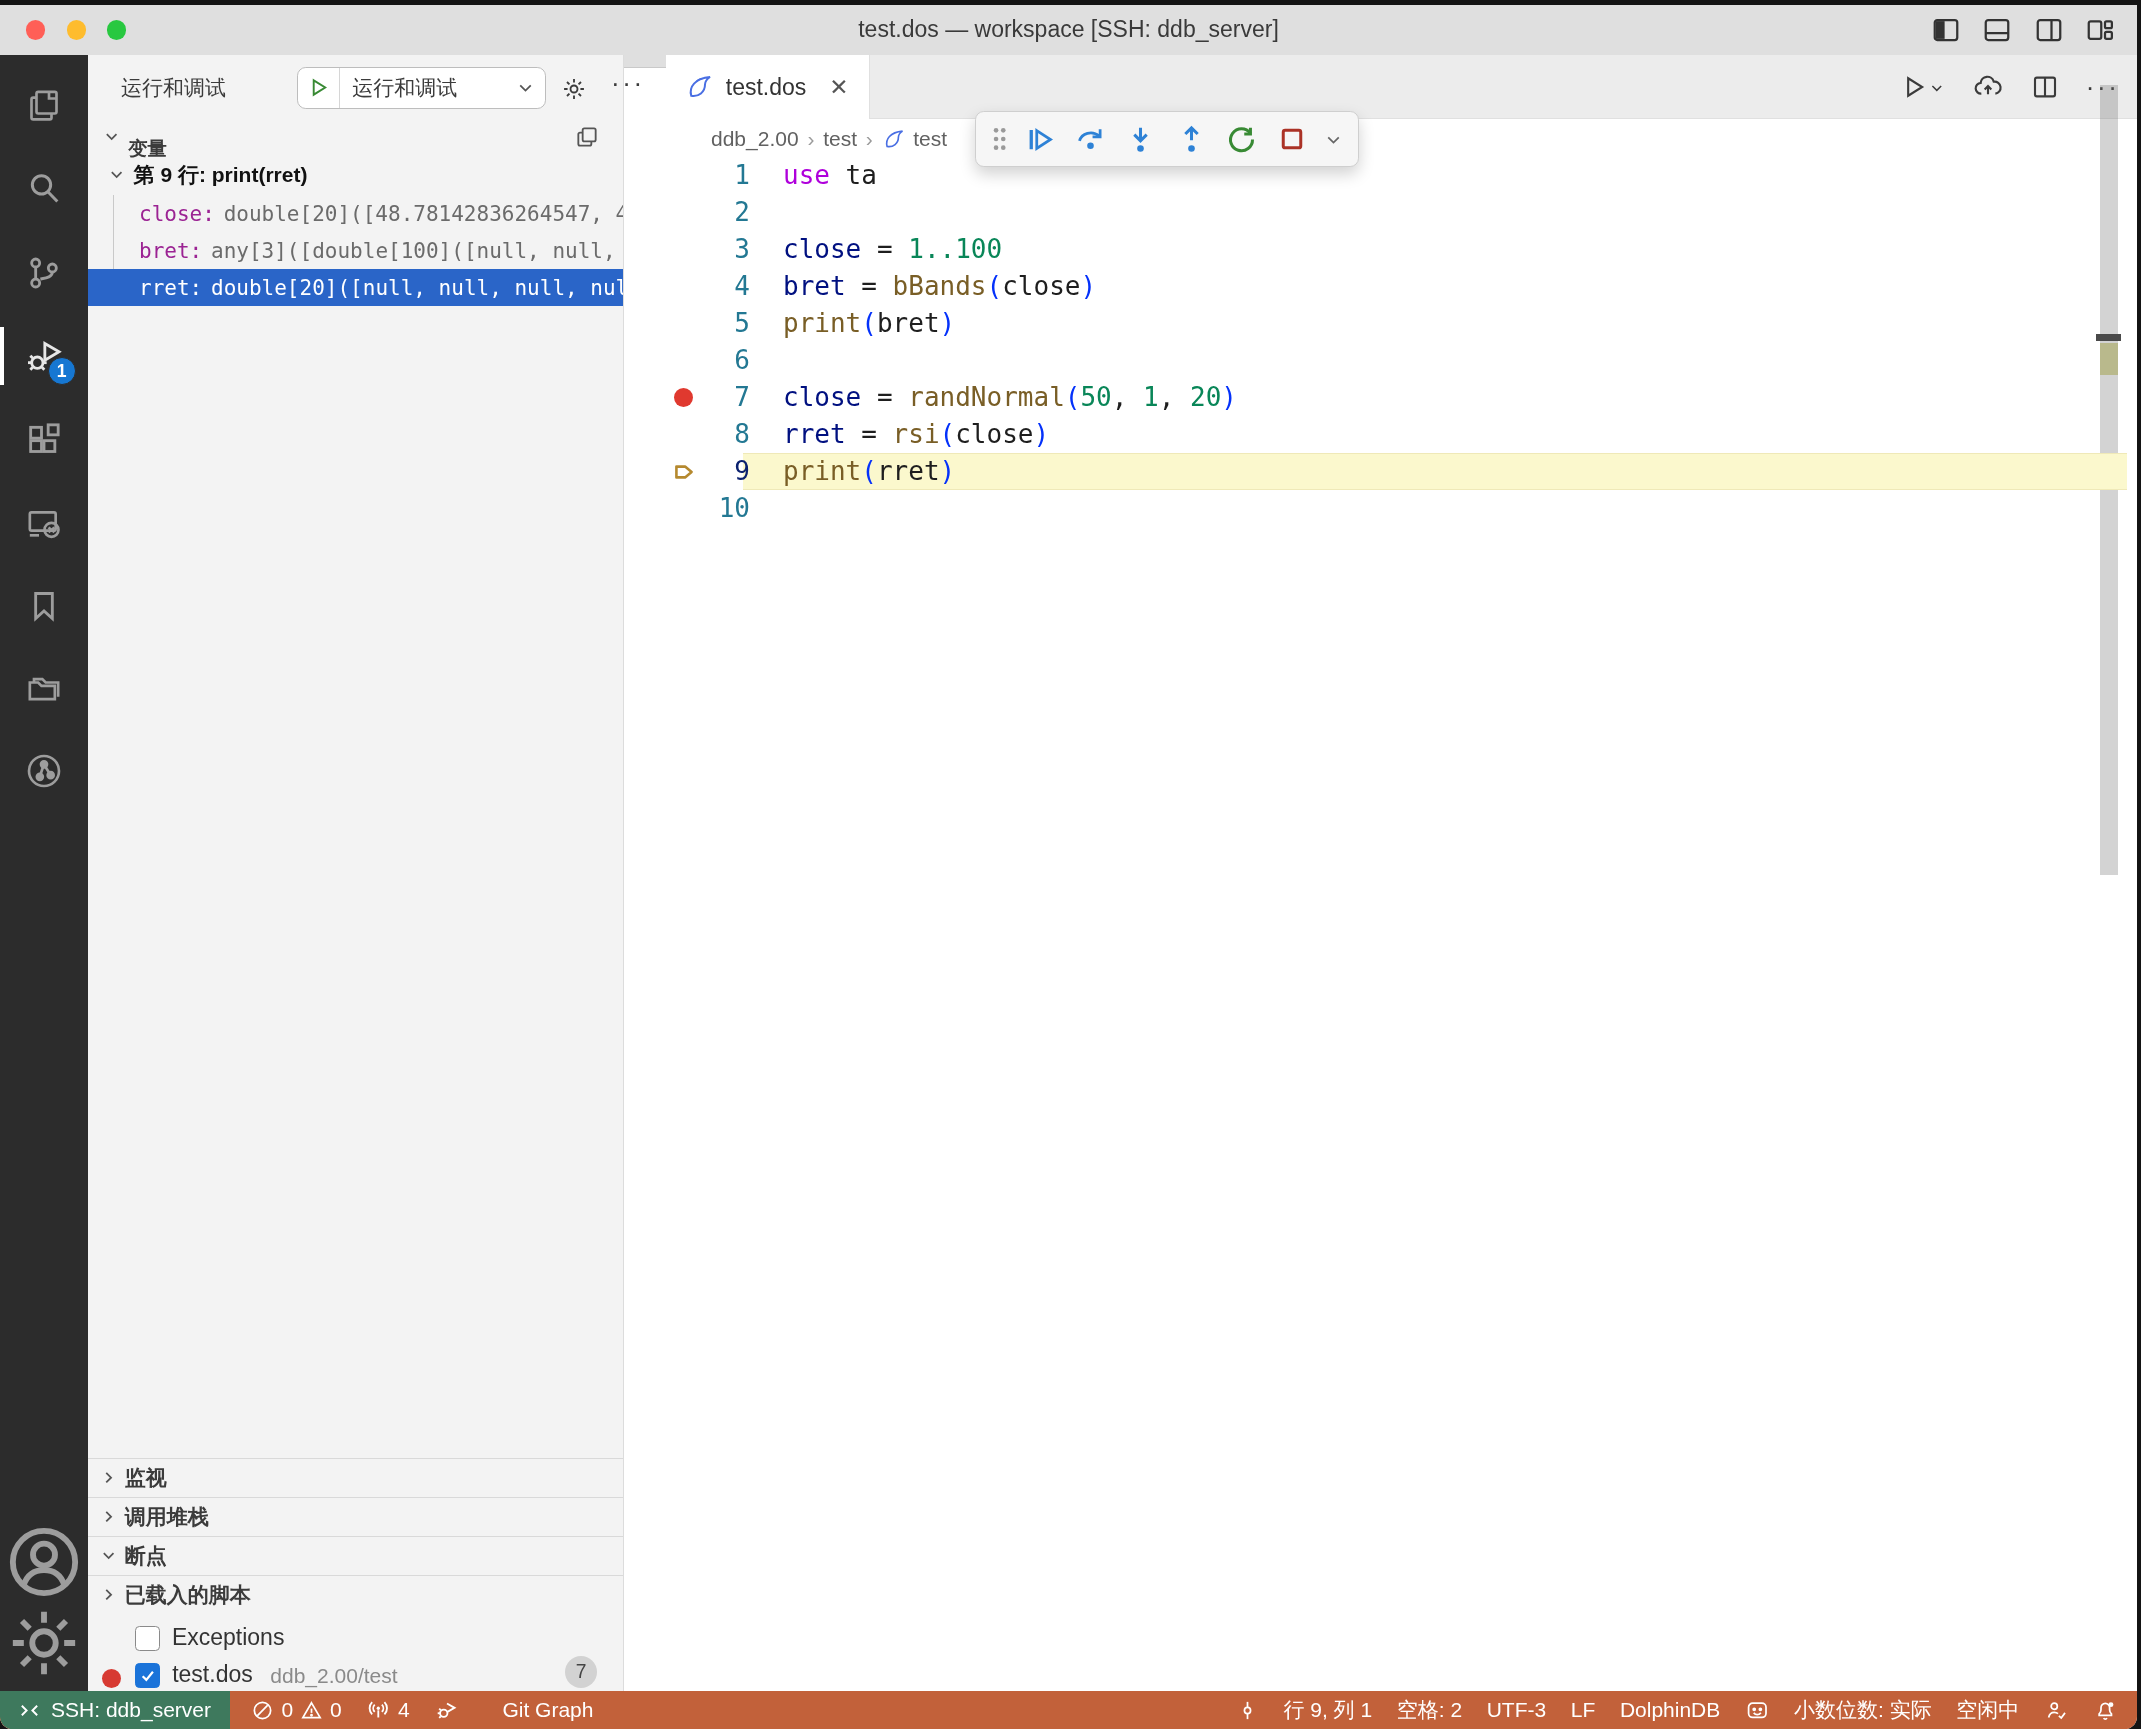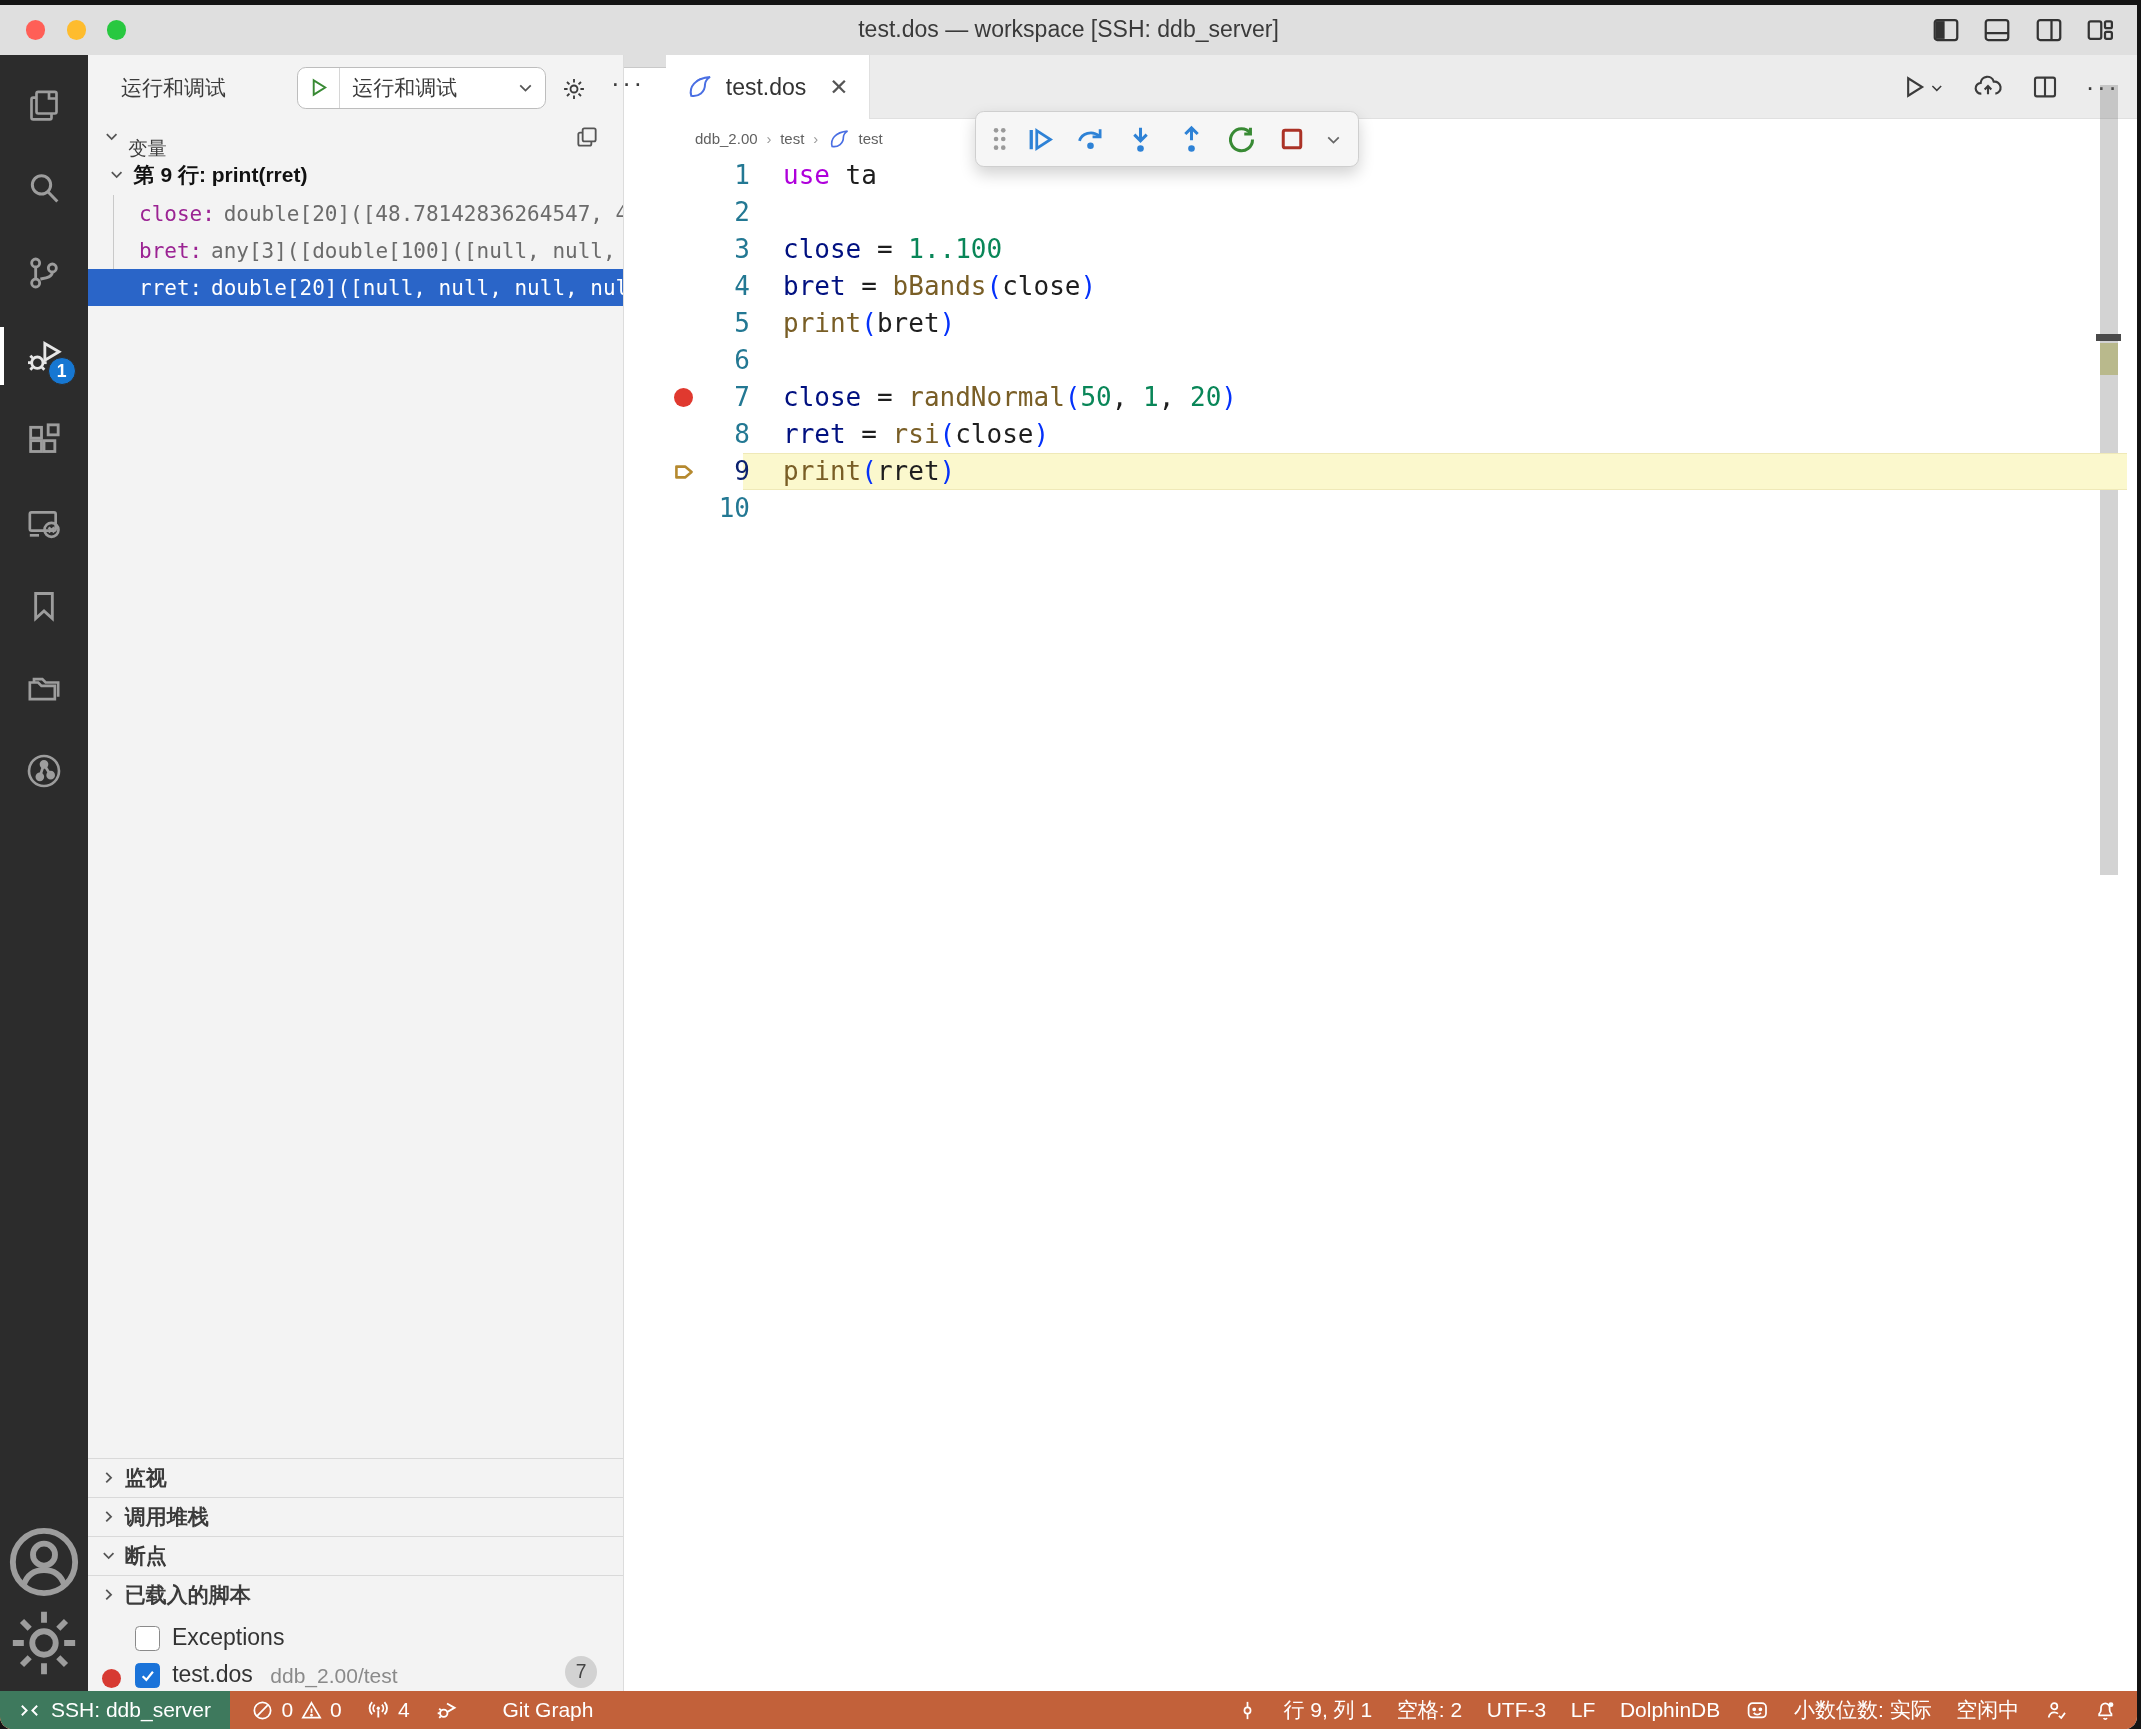--- a/index.html
+++ b/index.html
@@ -39,21 +39,21 @@
   .sb-title { margin-left:33px; font-size:21px; color:#3b3b3b; white-space:nowrap; }
   .cfg-box { position:absolute; left:209px; top:11.4px; width:249px; height:42px; background:#fff;
     border:0.9px solid #bdbdbd; border-radius:8.8px; display:flex; align-items:center; }
   .cfg-play { width:42px; display:flex; align-items:center; justify-content:center; border-right:0.9px solid #d6d6d6; height:100%; }
   .cfg-val { flex:1; font-size:21px; color:#3b3b3b; padding-left:12.3px; white-space:nowrap; overflow:hidden; }
   .cfg-chev { width:39px; display:flex; align-items:center; justify-content:center; }
   .sb-gear { position:absolute; left:472px; top:19.3px; }
   .sb-dots { position:absolute; left:523px; top:12.3px; font-size:26px; color:#3b3b3b; letter-spacing:2.6px; }
 
   .vars-header { position:absolute; top:65px; left:0; right:0; height:33px; display:flex; align-items:center; }
-  .vars-title { font-size:19.3px; font-weight:normal; color:#3b3b3b; margin-left:7px;margin-top:24px; }
+  .vars-title { font-size:19.3px; font-weight:bold; color:#3b3b3b; margin-left:7px;margin-top:24px; }
   .vars-copy { position:absolute; right:23px; top:3.5px; }
   .scope-row { position:absolute; top:102px; left:0; right:0; height:35px; display:flex; align-items:center; padding-left:19.3px; }
   .scope-label { font-size:21px; font-weight:bold; color:#111; margin-left:7px; white-space:nowrap; }
   .var-rows { position:absolute; top:140px; left:0; right:0; }
   .var-row { height:37px; display:flex; align-items:center; padding-left:51px; font-size:21px; white-space:nowrap; overflow:hidden; position:relative; }
   .var-row .vname { color:#9b2393; }
   .var-row .vval { color:#6b6b6b; margin-left:8.8px; }
   .var-row.selected { background:#2a65c8; }
   .var-row.selected .vname, .var-row.selected .vval { color:#ffffff; }
   .indent-guide { position:absolute; left:24.6px; top:140px; height:111px; width:0.9px; background:#c9c9c9; }
@@ -71,22 +71,22 @@
 
   
   .editor { position:absolute; top:50px; left:666px; right:0; bottom:38px; background:#ffffff; }
   .tabbar { position:absolute; top:0; left:0; right:0; height:64px; background:#ececec; border-bottom:0.9px solid #e0e0e0; }
   .tab { position:absolute; left:0; top:0; width:204px; height:64px; background:#ffffff; display:flex;
     align-items:center; border-right:0.9px solid #e0e0e0; }
   .tab-label { font-size:23px; color:#333; margin-left:10.5px; }
   .tab-close { margin-left:23px; font-size:23px; color:#555; }
   .ed-actions { position:absolute; right:17.6px; top:0; height:64px; display:flex; align-items:center; gap:26px; }
 
-  .breadcrumbs { position:absolute; top:64px; left:1px; right:0; height:39px; display:flex; align-items:center;
-    padding-left:28px; font-size:15px; color:#616161; background:#fff; }
+  .breadcrumbs { position:absolute; top:64px; left:17px; right:0; height:39px; display:flex; align-items:center;
+    padding-left:28px; font-size:21px; color:#616161; background:#fff; }
   .bc-sep { margin:0 8.8px; color:#9a9a9a; }
 
   .code { position:absolute; top:102px; left:0; right:0; bottom:0; font-size:26px; line-height:37px; }
   .code-line { display:flex; height:37px; position:relative; }
   .glyph-col { width:35px; display:flex; align-items:center; justify-content:center; flex:none; }
   .num-col { width:49px; text-align:right; color:#237893; flex:none;
     font-family:"DejaVu Sans Mono","Liberation Mono",monospace; }
   .line-text { padding-left:33px; white-space:pre; font-family:"DejaVu Sans Mono","Liberation Mono",monospace; color:#1e1e1e; }
   .code-line.current { background:transparent; }
   .code-line.current .hl { position:absolute; left:77px; right:10.5px; top:0; bottom:0; background:#fbf8cd;

